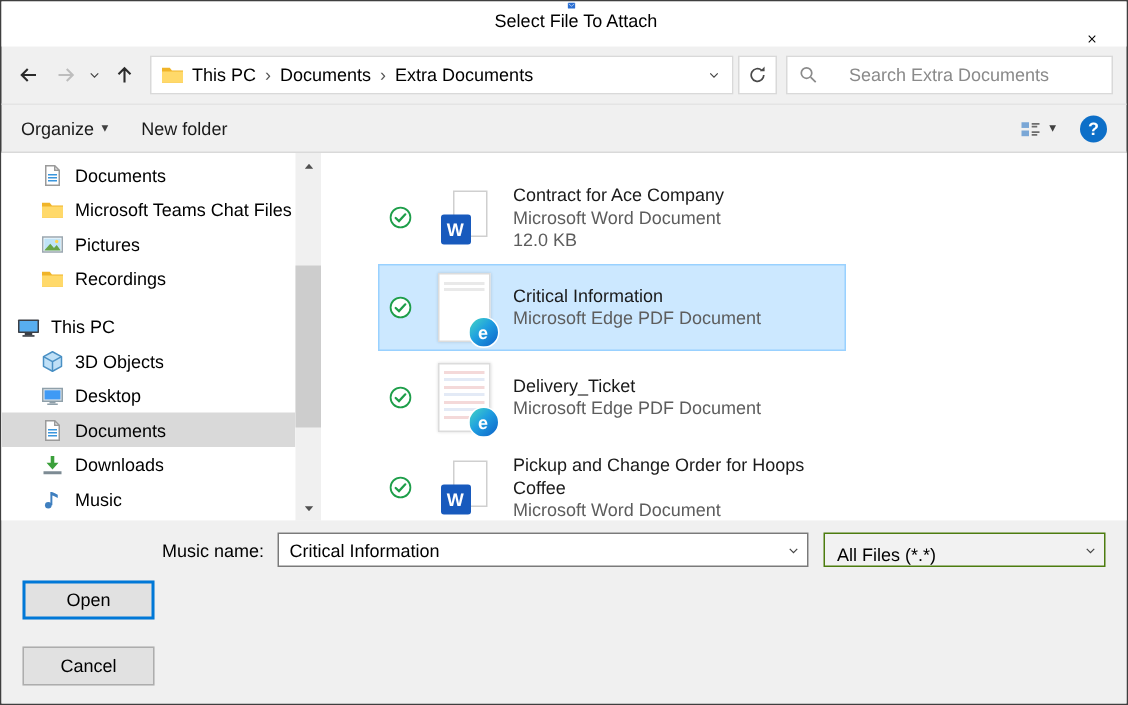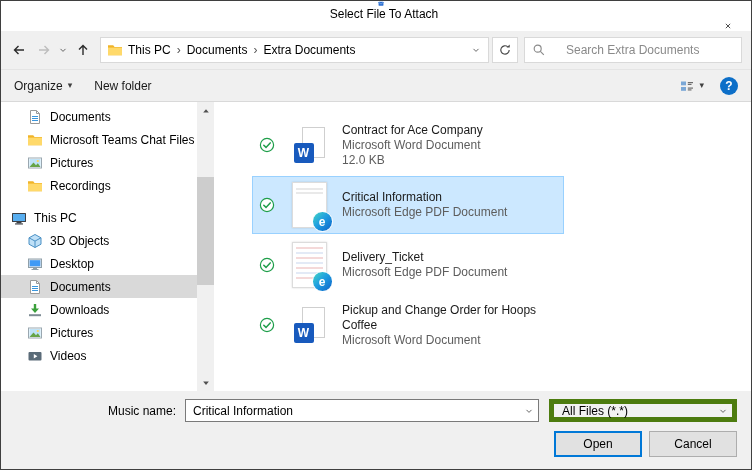--- a/index.html
+++ b/index.html
@@ -63,23 +63,23 @@
   .thumb-lines.ticket{top:4px;height:34px;background:repeating-linear-gradient(#f4d9d9 0 2px,transparent 2px 5px,#e3eaf6 5px 7px,transparent 7px 10px);}
   .edge-badge{position:absolute;right:-7px;bottom:-5px;width:19px;height:19px;border-radius:50%;border:1px solid #fff;background:linear-gradient(135deg,#45d6c4 0%,#1f9fe0 45%,#0d62c9 100%);color:#fff;font-weight:bold;font-size:12px;display:flex;align-items:center;justify-content:center;}
 
   
   .footer{padding:8px 14px 12px;background:#f0f0f0;}
   .fn-row{display:flex;align-items:center;}
   .fn-label{width:170px;min-width:170px;text-align:right;padding-right:9px;box-sizing:border-box;}
   .fn-combo{flex:1;height:23px;box-sizing:border-box;border:1px solid #7a7a7a;background:#fff;display:flex;align-items:center;}
   .fn-combo input{flex:1;min-width:0;border:none;outline:none;padding:0 7px;font-family:inherit;font-size:12px;height:100%;background:transparent;}
   .combo-arrow{width:19px;height:100%;display:flex;align-items:center;justify-content:center;}
-  .type-combo{width:188px;min-width:188px;height:23px;box-sizing:border-box;margin-left:10px;border:5px solid #4d7c0f;background:#f2f2f2;display:flex;align-items:flex-start;padding-left:8px;}
+  .type-combo{width:188px;min-width:188px;height:23px;box-sizing:border-box;margin-left:10px;border:1px solid #4d7c0f;background:#f2f2f2;display:flex;align-items:flex-end;padding-left:8px;}
   .type-combo .tc-label{flex:1;}
-  .btn-row{display:flex;justify-content:flex-end;gap:7px;margin-top:9px;}
+  .btn-row{display:flex;justify-content:flex-end;gap:18px;margin-top:9px;flex-direction:column;}
   .btn{box-sizing:border-box;width:88px;height:26px;background:#e1e1e1;border:1px solid #adadad;display:flex;align-items:center;justify-content:center;font-family:inherit;font-size:12px;}
   .btn.primary{border:2px solid #0078d7;}
 
   .ic16{width:16px;height:16px;}
   .ic14{width:14px;height:14px;}
   .ic10{width:10px;height:10px;}
   .flipx{transform:scaleX(-1);}
 </style>
 </head>
 <body>
@@ -317,20 +317,26 @@
         <span class="sb-label">Documents</span>
       </div>
       <div class="sb-item">
         <svg class="ic16">
             <use href="#i-downloads"></use>
           </svg>
         <span class="sb-label">Downloads</span>
       </div>
       <div class="sb-item">
         <svg class="ic16">
+            <use href="#i-music"></use>
+          </svg>
+        <span class="sb-label">Music</span>
+      </div>
+      <div class="sb-item">
+        <svg class="ic16">
             <use href="#i-pic"></use>
           </svg>
         <span class="sb-label">Pictures</span>
       </div>
       <div class="sb-item">
         <svg class="ic16">
             <use href="#i-vid"></use>
           </svg>
         <span class="sb-label">Videos</span>
       </div>

